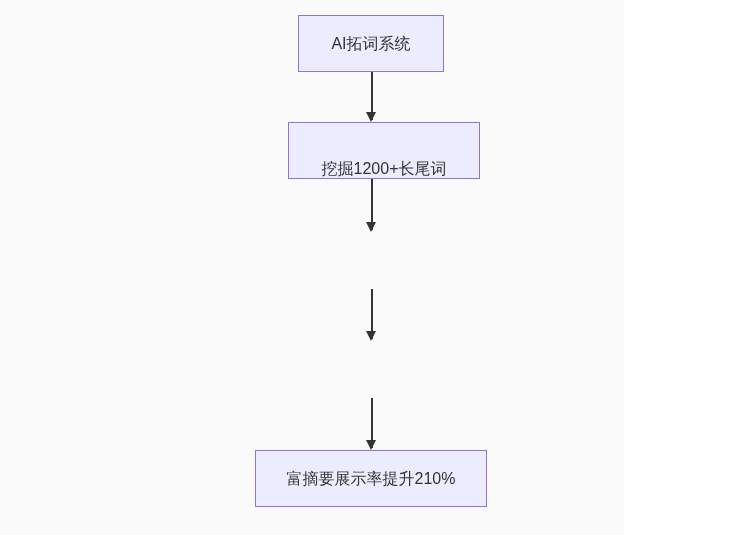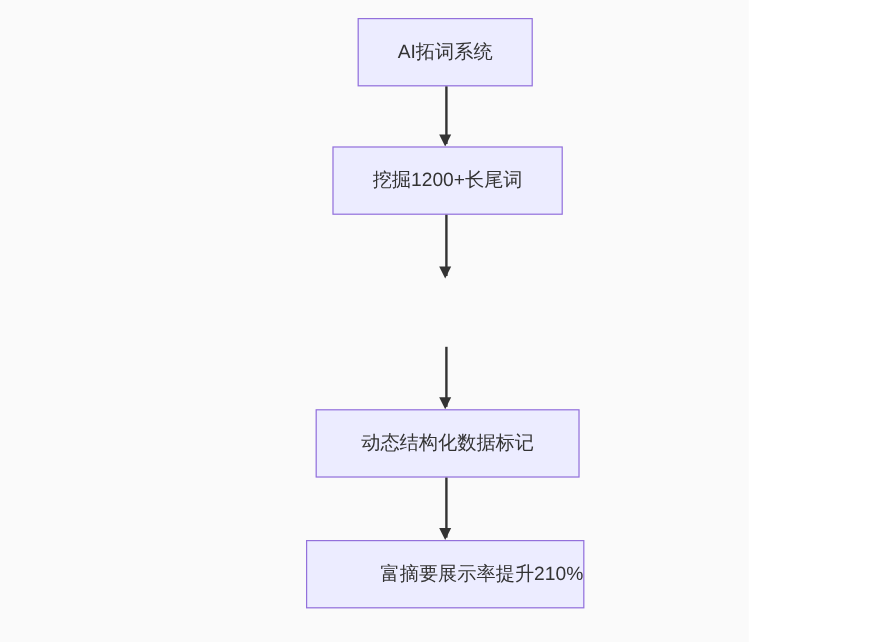--- a/index.html
+++ b/index.html
@@ -22,24 +22,24 @@
     border: 1.5px solid var(--node-border, #9370DB);
     display: flex;
     align-items: center;
     justify-content: center;
     color: var(--text, #333333);
     font-size: 16px;
     line-height: 1.2;
     white-space: nowrap;
   }
   .n1 { left: 298px; top: 15px;  width: 146px; }
-  .n2 { left: 277px; top: 122px; width: 192px; }
+  .n2 { left: 288px; top: 122px; width: 192px; align-items: flex-end; }
   .n3 { left: 261px; top: 232px; width: 224px; }
   .n4 { left: 263px; top: 341px; width: 220px; }
-  .n5 { left: 255px; top: 450px; width: 232px; justify-content: flex-end; }
+  .n5 { left: 255px; top: 450px; width: 232px; }
 
   .arrow {
     position: absolute;
     left: 366px;
     width: 11px;
   }
   .a1 { top: 72px;  height: 50px; }
   .a2 { top: 179px; height: 53px; }
   .a3 { top: 289px; height: 52px; }
   .a4 { top: 398px; height: 52px; }
@@ -84,23 +84,20 @@
     <div class="arrow-line"></div>
     <div class="arrow-head"></div>
   </div>
 
 
   <div class="arrow a3">
     <div class="arrow-line"></div>
     <div class="arrow-head"></div>
   </div>
 
-  <div class="node n4">
-    <span>动态结构化数据标记</span>
-  </div>
 
   <div class="arrow a4">
     <div class="arrow-line"></div>
     <div class="arrow-head"></div>
   </div>
 
   <div class="node n5">
     <span>富摘要展示率提升210%</span>
   </div>
 

